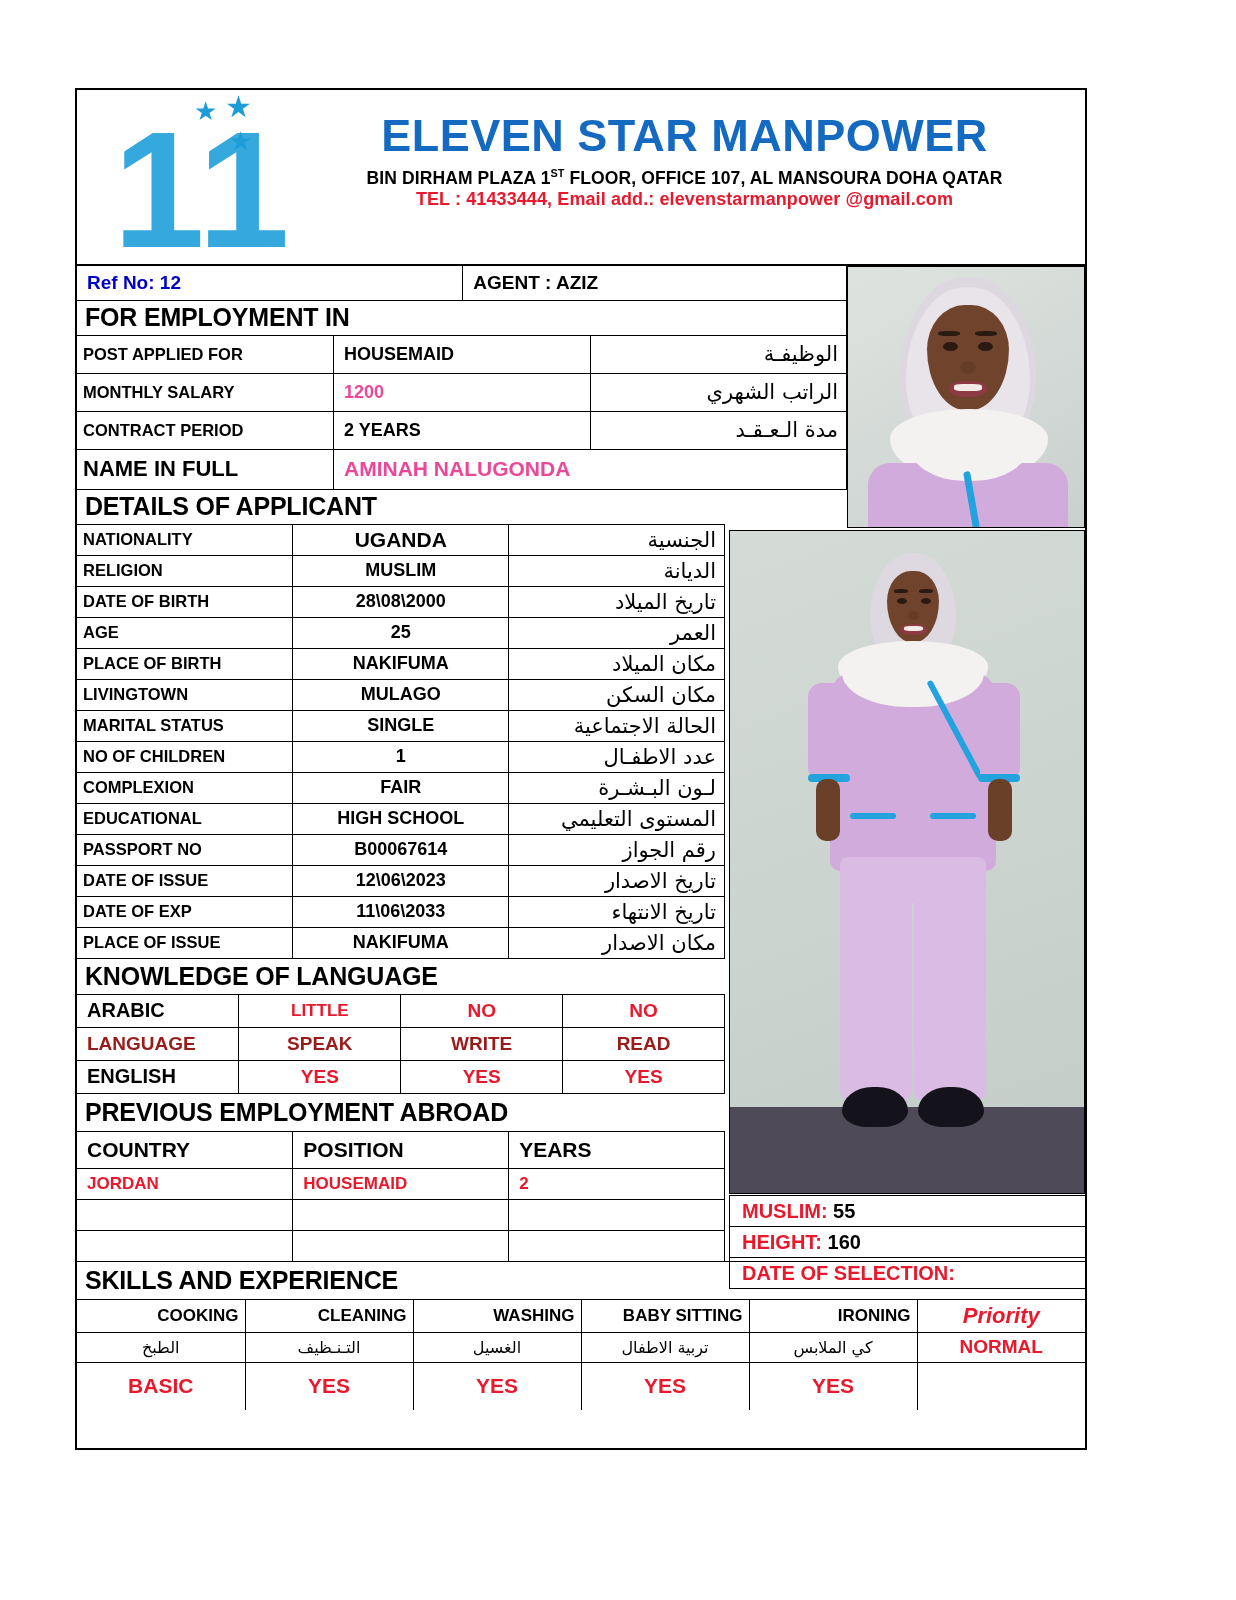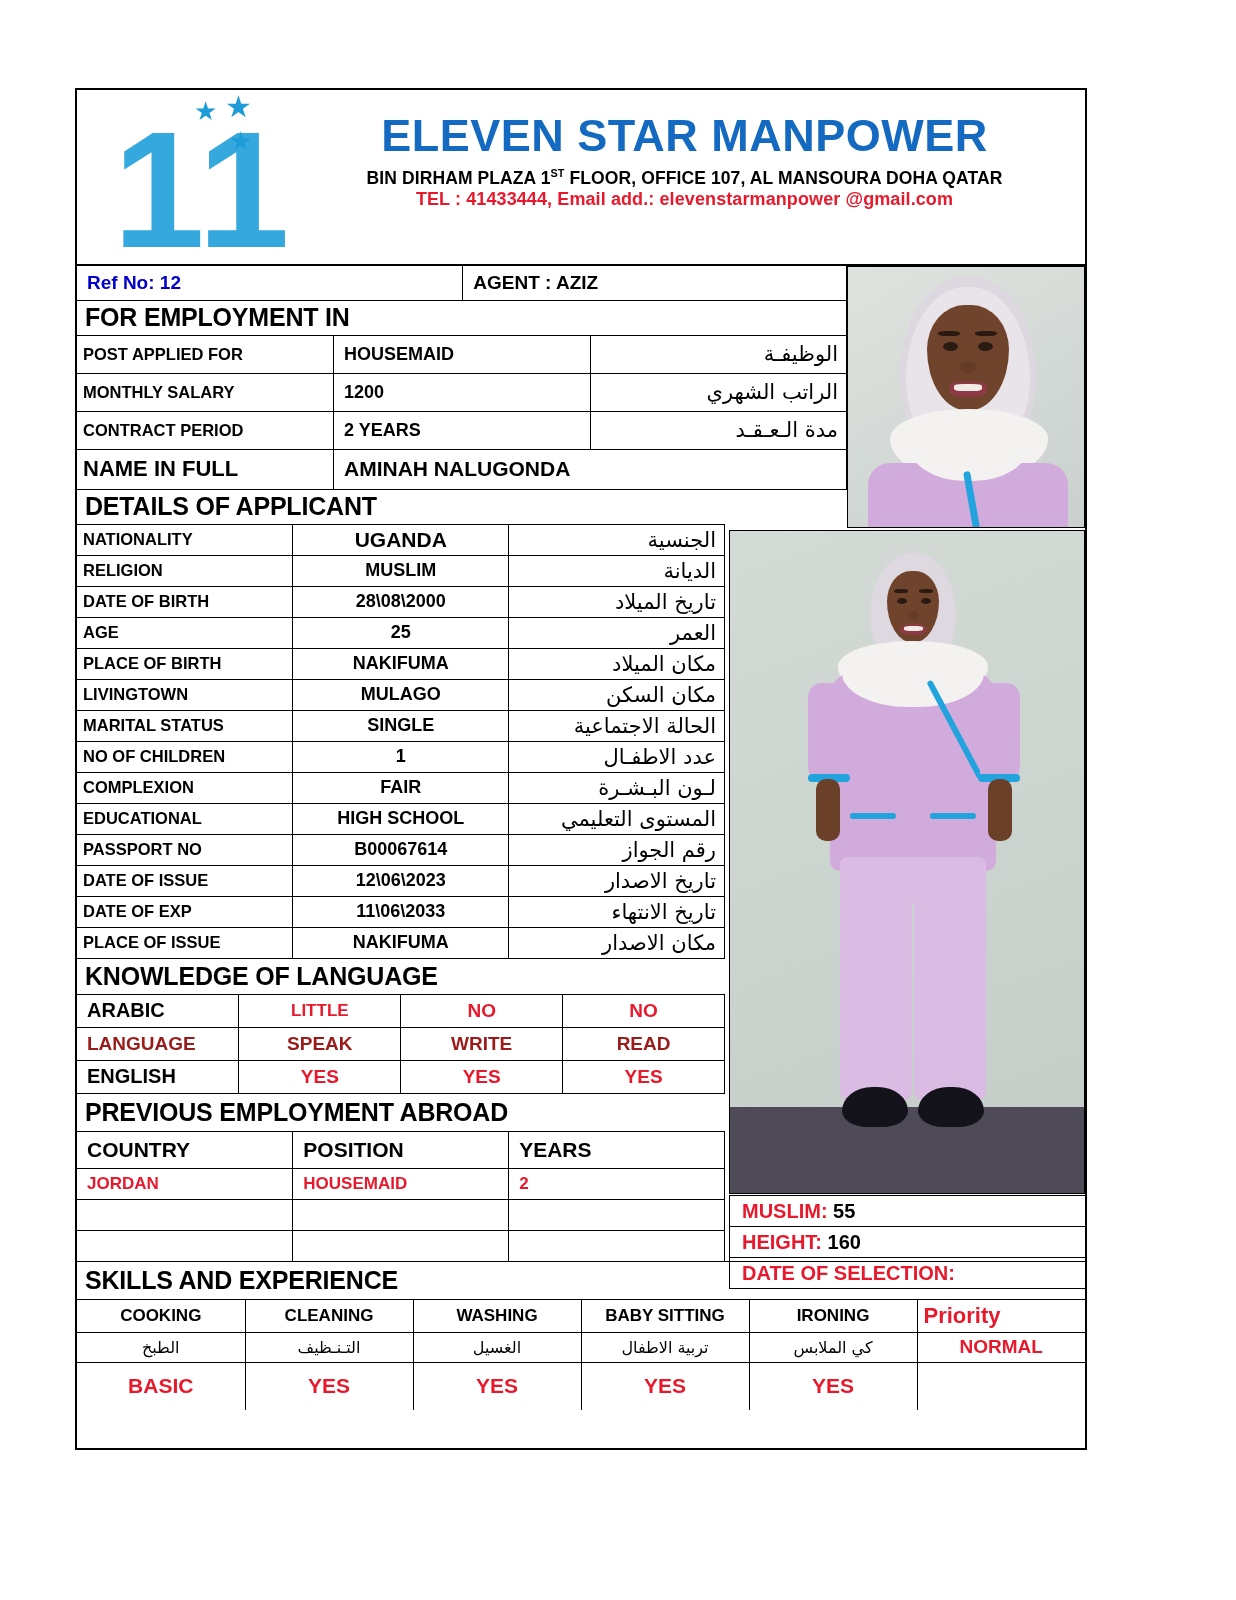--- a/index.html
+++ b/index.html
@@ -110,21 +110,21 @@
     font-size: 25px;
     font-weight: bold;
     color: #000;
     letter-spacing: -0.2px;
     padding-left: 8px !important;
   }
 
   .lbl  { font-size: 16.5px; font-weight: bold; color: #000; }
   .val  { font-size: 18px; font-weight: bold; color: #000; text-align: center; }
   .val-left { font-size: 18px; font-weight: bold; color: #000; text-align: left; padding-left: 10px !important;}
-  .val-red { font-size: 18px; font-weight: bold; color: #000000; text-align: left; padding-left: 10px !important;}
+  .val-red { font-size: 18px; font-weight: bold; color: #ec4899; text-align: left; padding-left: 10px !important;}
   .ar {
     font-size: 21px;
     color: #000;
     text-align: right;
     direction: rtl;
     padding-right: 8px !important;
     font-family: "DejaVu Sans", sans-serif;
   }
   .ar-sm {
     font-size: 16px;
@@ -142,23 +142,23 @@
   .lang-h { font-size: 19px; font-weight: bold; color: #9b1b1b; text-align: center; }
   .lang-h-left { font-size: 19px; font-weight: bold; color: #9b1b1b; text-align: left; padding-left: 10px !important;}
   .lang-lbl { font-size: 20px; font-weight: bold; color: #000; text-align: left; padding-left: 10px !important;}
   .lang-v  { font-size: 19px; font-weight: bold; color: #e8192c; text-align: center; }
 
   
   .emp-h { font-size: 21px; font-weight: bold; color: #000; text-align: left; padding-left: 10px !important;}
   .emp-v { font-size: 17px; font-weight: bold; color: #e8192c; text-align: left; padding-left: 10px !important;}
 
   
-  .sk-h { font-size: 17px; font-weight: bold; color: #000; text-align: center; }
+  .sk-h { font-size: 17px; font-weight: bold; color: #000; text-align: right; }
   .sk-v { font-size: 21px; font-weight: bold; color: #e8192c; text-align: center; }
-  .prio-h { font-size: 22px; font-weight: bold; color: #e8192c; text-align: left; }
+  .prio-h { font-size: 22px; font-weight: bold; color: #e8192c; text-align: center; font-style: italic; }
   .prio-v { font-size: 19px; font-weight: bold; color: #e8192c; text-align: center; }
 
   
   .wh { font-size: 20px; font-weight: bold; color: #e8192c; text-align: left; padding-left: 12px !important;}
   .wh b { color: #000; }
 
   
   .photo-box {
     position: absolute;
     overflow: hidden;

